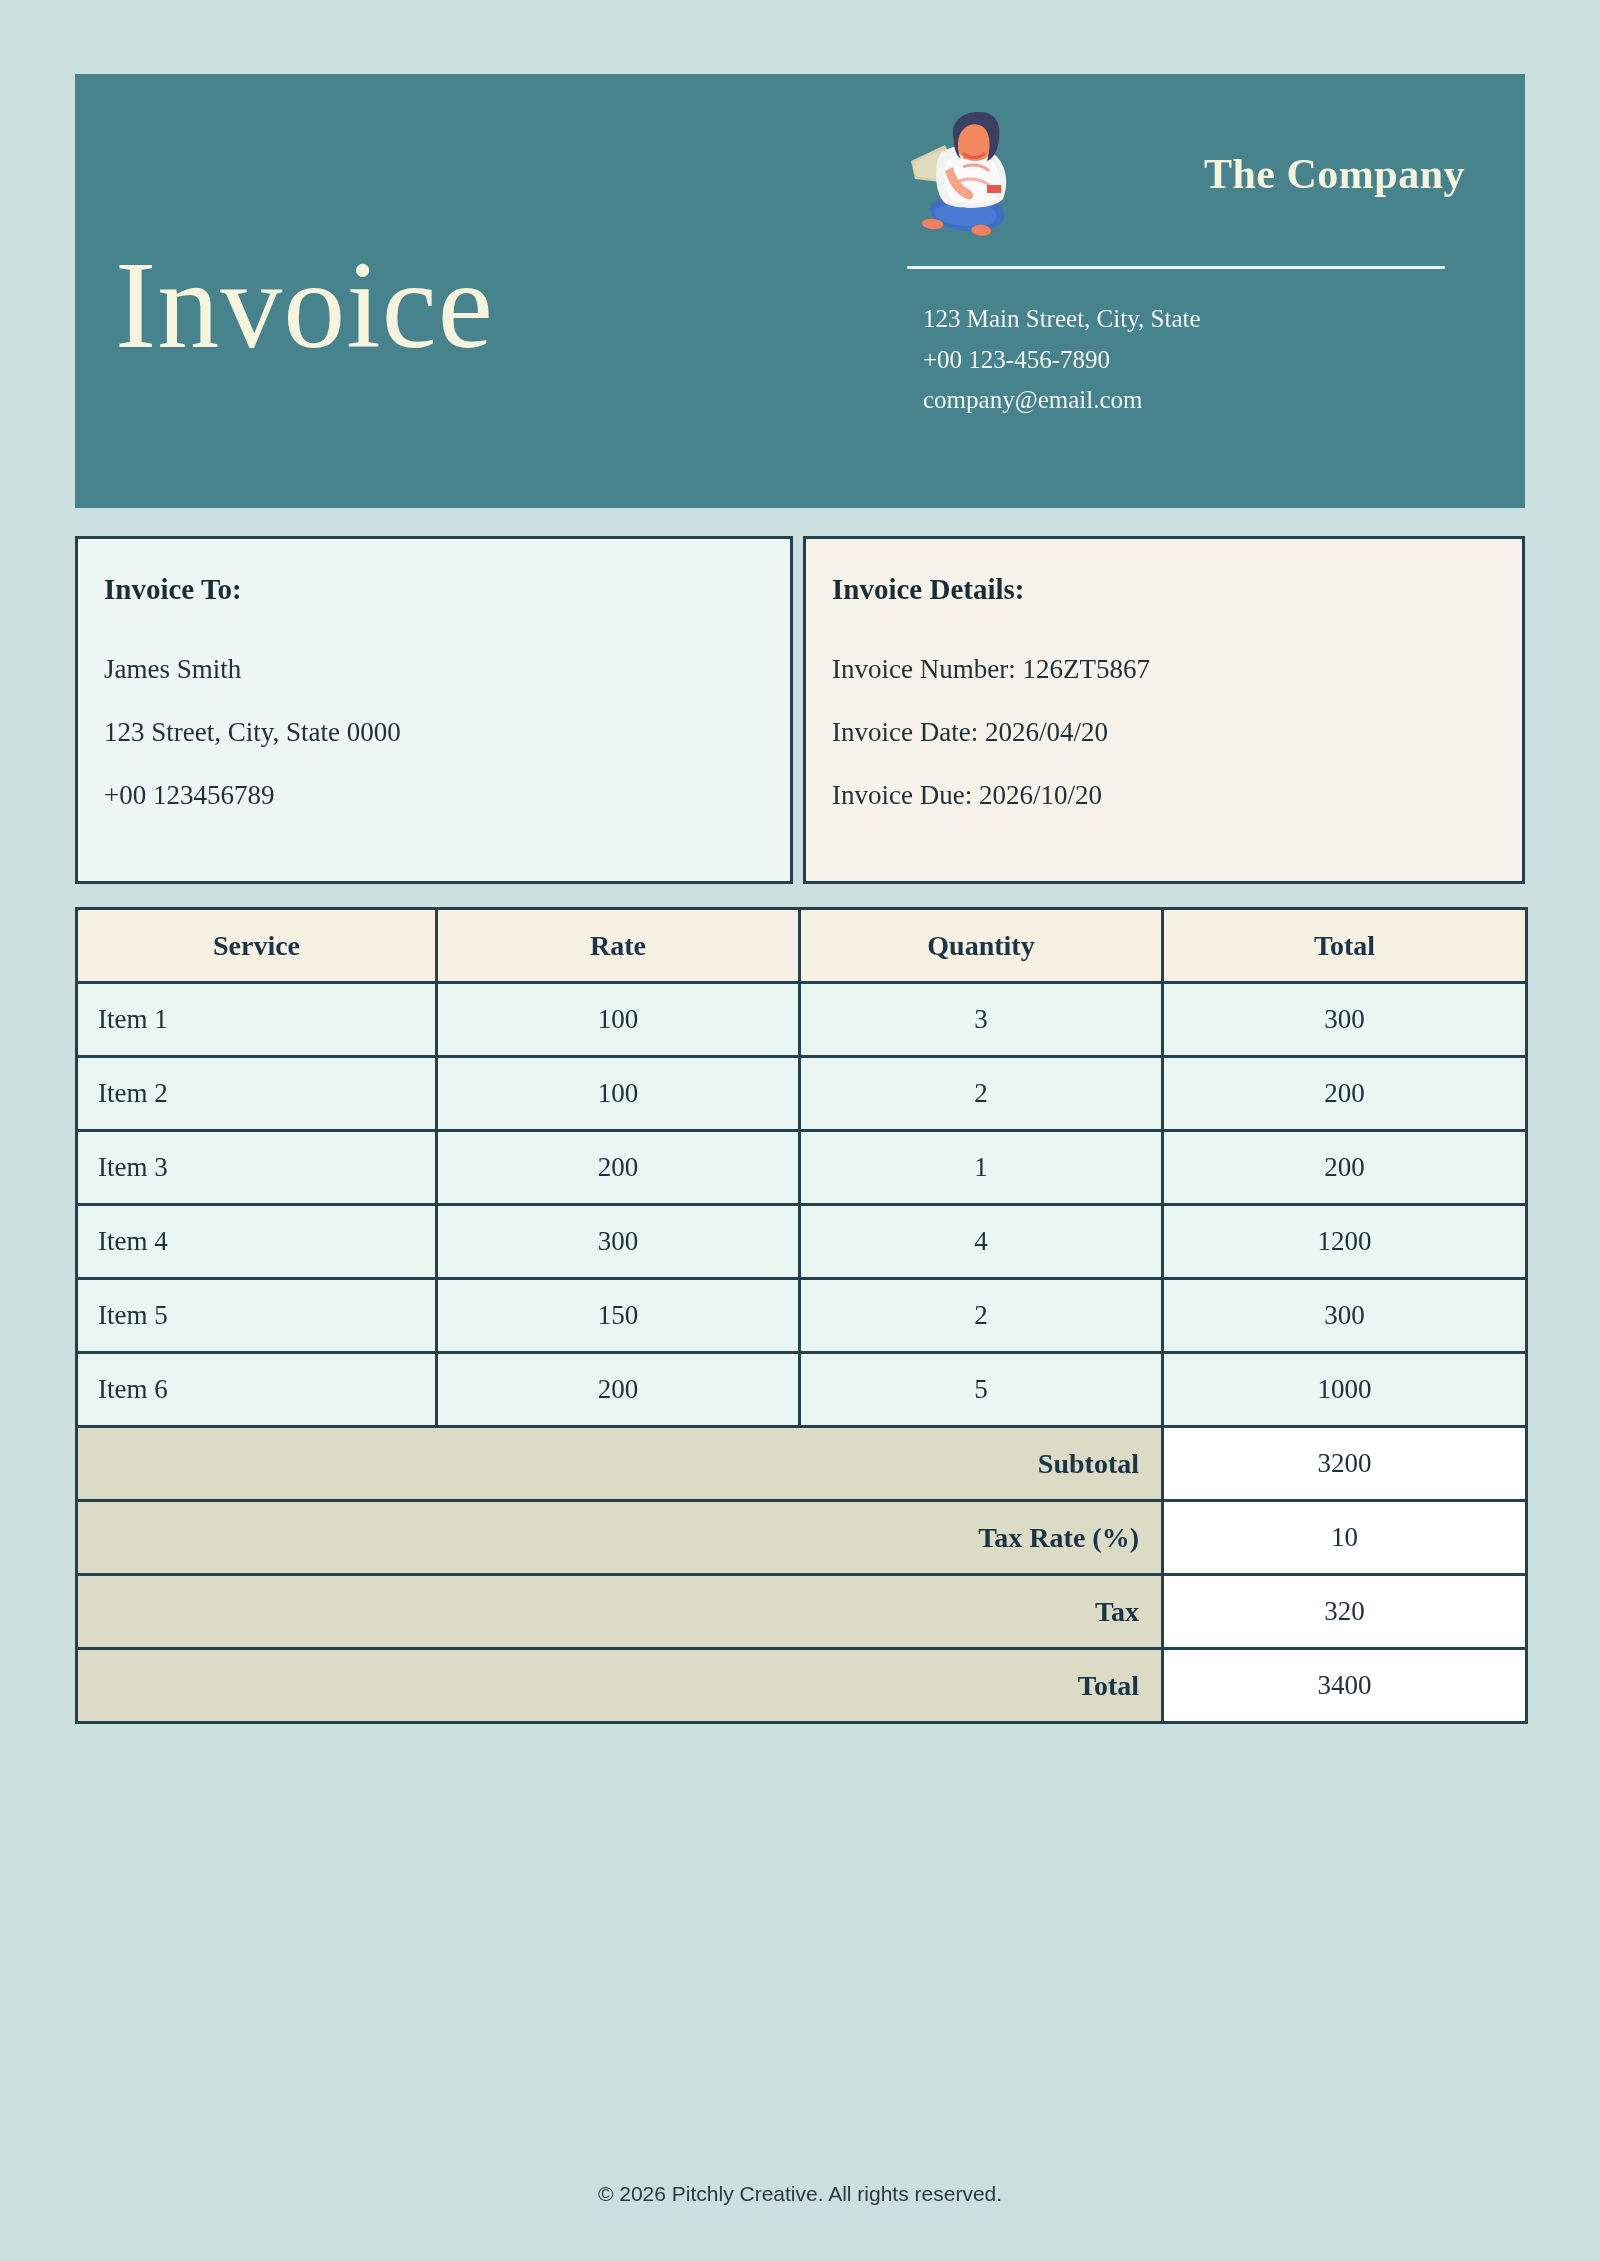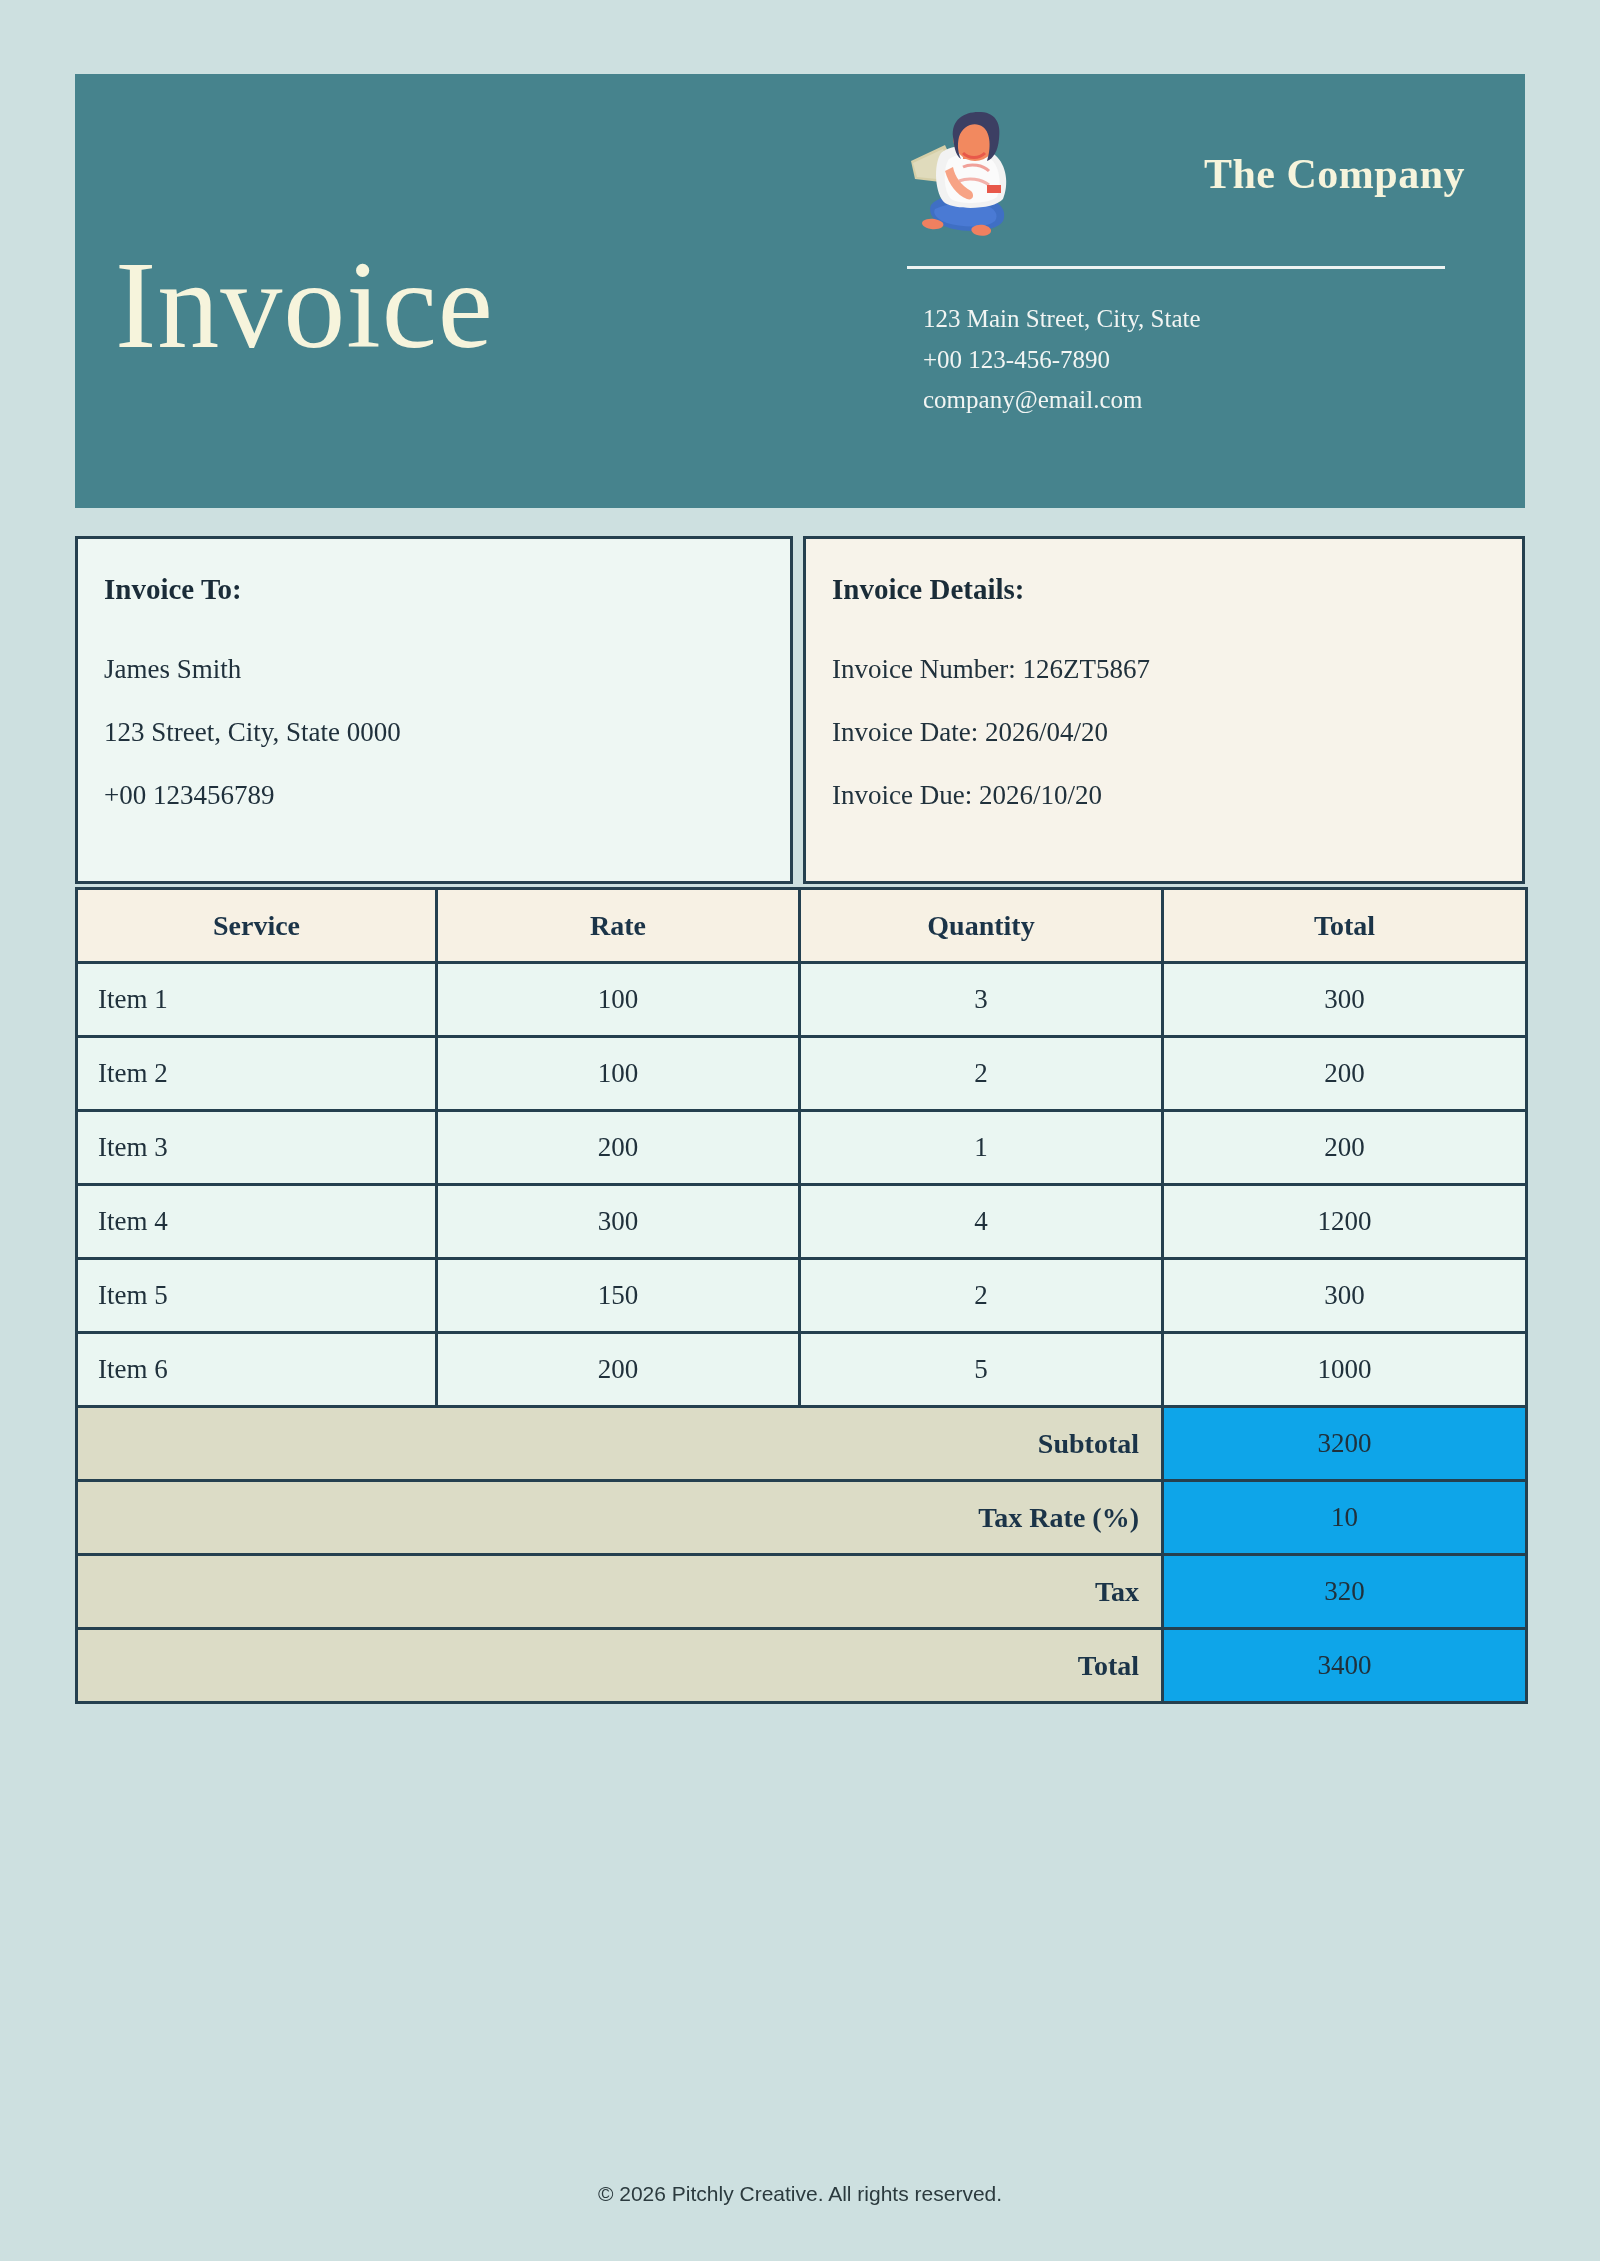--- a/index.html
+++ b/index.html
@@ -123,21 +123,21 @@
     margin-bottom: 32px;
     font-family: "Liberation Serif", serif;
     white-space: nowrap;
   }
   .info-line:last-child { margin-bottom: 0; }
 
   
   .table-wrap {
     position: absolute;
     left: 75px;
-    top: 887px;
+    top: 907px;
     width: 1450px;
   }
 
   table.invoice-table {
     width: 100%;
     border-collapse: collapse;
     table-layout: fixed;
   }
 
   table.invoice-table col.c-service  { width: 360px; }
@@ -176,21 +176,21 @@
   tr.summary td.label {
     background: #dcdcc6;
     text-align: right;
     padding-right: 22px;
     font-weight: bold;
     color: #1b3448;
     font-size: 28px;
   }
 
   tr.summary td.value {
-    background: #0ea5e9;
+    background: #ffffff;
     text-align: center;
     color: #20313c;
   }
 
   
   .footer {
     position: absolute;
     left: 0;
     top: 2182px;
     width: 1600px;

